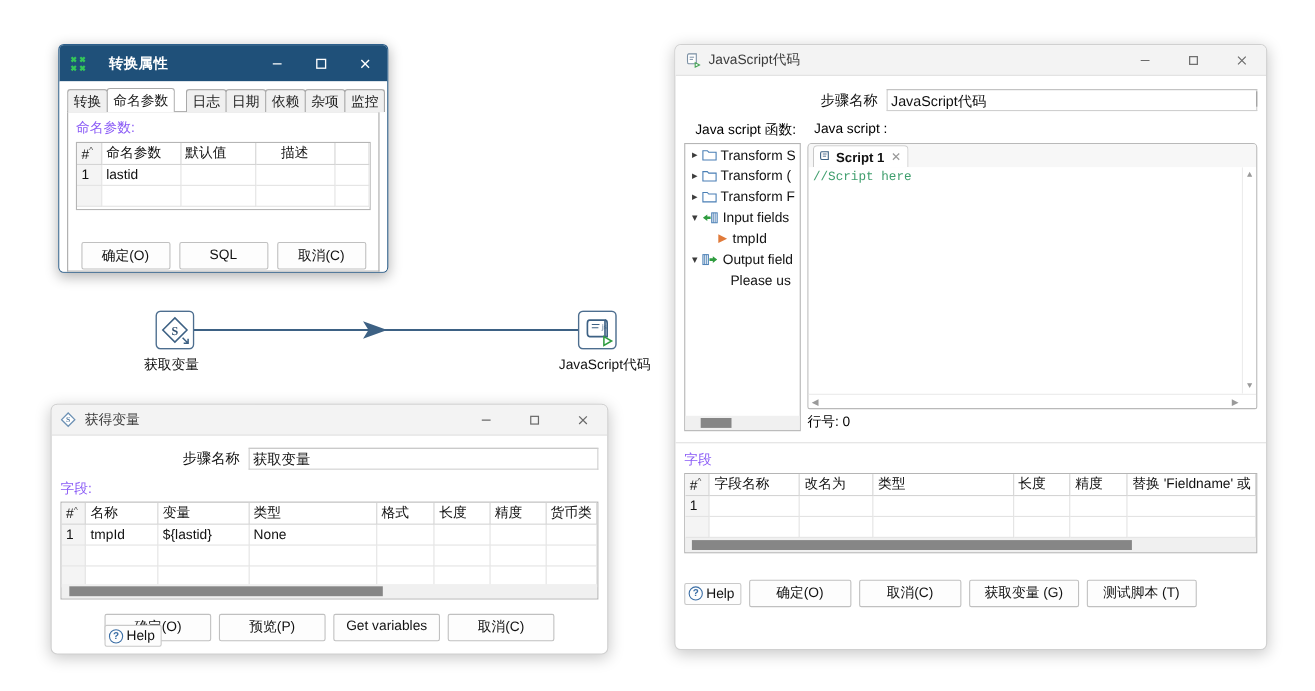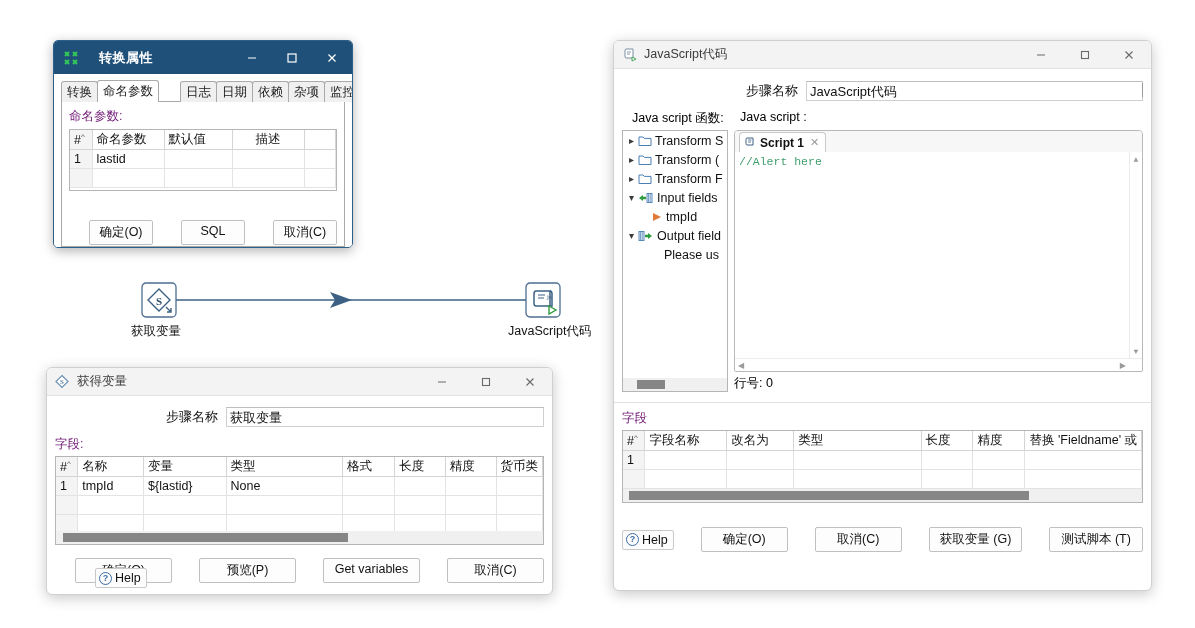--- a/index.html
+++ b/index.html
@@ -55,28 +55,28 @@
   .tabstrip::after {
     content:""; position:absolute; left:0; right:0; bottom:0; height:1px; background:#a9a9a9;
   }
   .tab {
     font-size:12.5px; padding:2px 5px 2px 5px; height:21px; line-height:17px;
     border:1px solid #a9a9a9; border-bottom:none; background:#f0f0f0;
     border-radius:3px 3px 0 0; margin-right:-1px; position:relative; z-index:1;
     color:#1b1b1b; white-space:nowrap;
   }
   .tab.sel { background:#ffffff; z-index:3; height:22px; }
-  .tab.gap { margin-left:22px; }
+  .tab.gap { margin-left:11px; }
 
   .panel-area {
     border:1px solid #a9a9a9; border-top:none;
     height:calc(100% - 22px); padding:6px 7px;
     background:#ffffff;
   }
-  .field-label { font-size:12.5px; margin-bottom:4px; color:#701a75; }
+  .field-label { font-size:12.5px; margin-bottom:4px; color:#8b5cf6; }
 
   
   table.grid { border-collapse:collapse; width:100%; font-size:12.5px; background:#fff; }
   table.grid th {
     background:#ffffff; border:1px solid #d4d4d4; border-top:none; border-left:none;
     font-weight:normal; text-align:left; padding:1px 4px; height:19px; color:#111;
     white-space:nowrap;
   }
   table.grid td {
     border:1px solid #e3e3e3; border-top:none; border-left:none;
@@ -85,21 +85,21 @@
   table.grid .idx { background:#f4f4f4; width:22px; text-align:left; color:#111; }
   .grid-wrap { border:1px solid #b5b5b5; background:#fff; overflow:hidden; }
 
   .caret { font-size:8px; vertical-align:super; color:#555; }
 
   
   .btnrow { display:flex; justify-content:center; gap:8px; }
   .btn {
     border:1px solid #c0c0c0; background:#fdfdfd; border-radius:2px;
     font-size:12.5px; padding:3px 0; text-align:center; color:#111;
-    font-family:"Liberation Sans", sans-serif; white-space:nowrap;margin-left:20px;
+    font-family:"Liberation Sans", sans-serif; white-space:nowrap;
   }
 
   
   #canvas { position:absolute; left:0; top:260px; width:620px; height:100px; }
   .node-label { position:absolute; font-size:12.5px; color:#111; white-space:nowrap; }
 
   
   #getvar-win {
     left:46px; top:367px; width:507px; height:228px;
     border:1px solid #d0d0d0; border-radius:6px; background:#ffffff;
@@ -502,21 +502,21 @@
               </span>
               <span>Script 1</span>
               <span class="x">✕</span>
             </div>
           </div>
           <div class="code-area" style="flex:1;">
             <div class="vscroll">
               <div class="vs-arrow" style="margin-top:3px;">▲</div>
               <div class="vs-arrow" style="position:absolute;bottom:2px;left:0;right:0;">▼</div>
             </div>
-            <div class="code-comment">//Alert here</div>
+            <div class="code-comment">//Script here</div>
             <div style="height:14px;"></div>
           </div>
           <div class="hscroll-thin">
             <div class="vs-arrow" style="position:absolute;left:3px;top:2px;">◀</div>
             <div class="vs-arrow" style="position:absolute;right:16px;top:2px;">▶</div>
           </div>
         </div>
 
         <div style="font-size:12.5px;margin-top:3px;">行号: 0</div>
 

